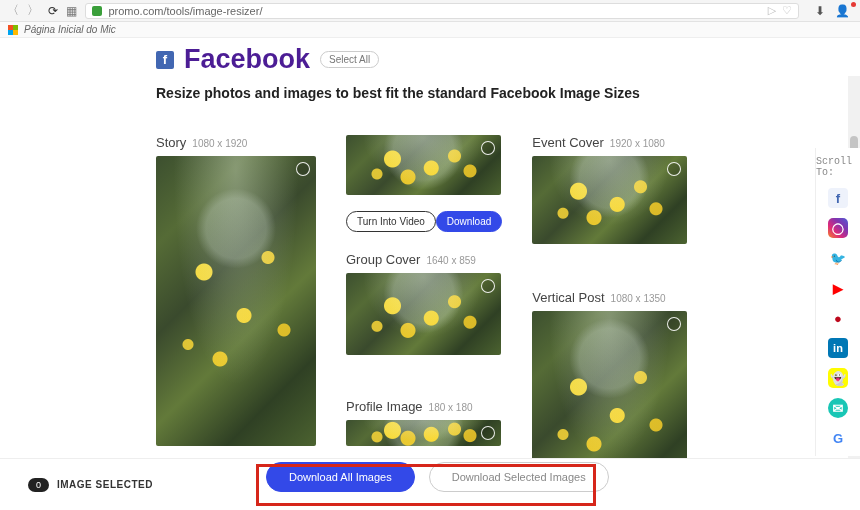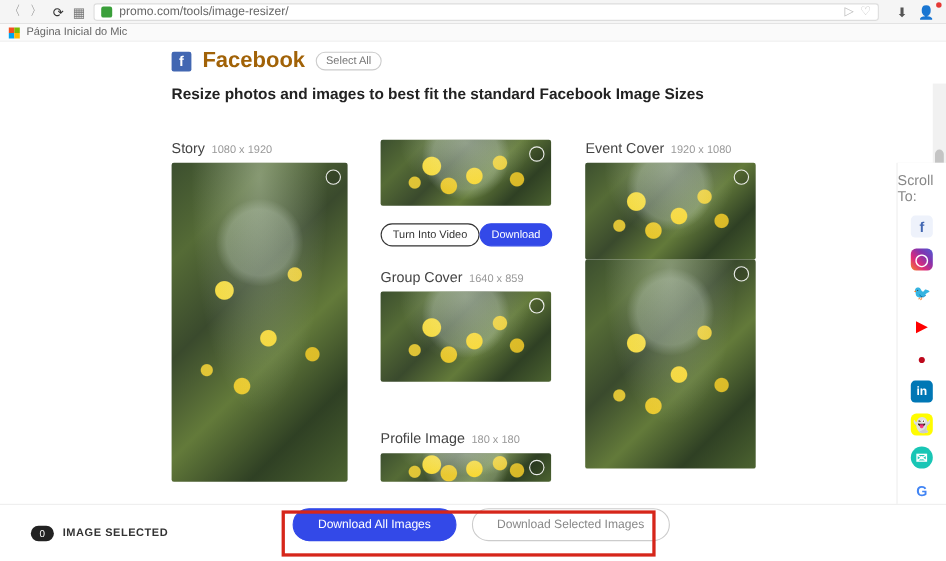--- a/index.html
+++ b/index.html
@@ -10,33 +10,33 @@
   .nav-btns { display: flex; gap: 6px; color: #888; }
   .nav-btn { width: 14px; text-align: center; }
   .reload { font-size: 12px; }
   .apps { font-size: 12px; color: #777; }
   .url-bar { flex: 1; height: 16px; background: #fff; border: 1px solid #ddd; border-radius: 3px; display: flex; align-items: center; padding: 0 6px; gap: 6px; }
   .lock { width: 10px; height: 10px; background: #3a9f3a; border-radius: 2px; }
   .url-text { font-size: 11px; color: #666; }
   .url-right { margin-left: auto; display: flex; gap: 6px; color: #bbb; font-size: 11px; }
   .top-icons { display: flex; gap: 10px; margin-left: 8px; color: #555; font-size: 12px; padding-right: 4px; position: relative; }
   .top-icons .dot { width: 5px; height: 5px; background: #e53935; border-radius: 50%; position: absolute; top: -2px; right: -2px; }
-  .bookmark-bar { height: 16px; background: #fafafa; border-bottom: 1px solid #eee; display: flex; align-items: center; padding: 0 8px; gap: 6px; }
+  .bookmark-bar { height: 16px; background: #fafafa; border-bottom: 1px solid #eee; display: flex; align-items: center; padding: 0 8px; gap: 6px; font-style: italic; }
   .ms-logo { width: 10px; height: 10px; display: grid; grid-template-columns: 1fr 1fr; grid-template-rows: 1fr 1fr; }
   .ms-logo span:nth-child(1){background:#f25022;} .ms-logo span:nth-child(2){background:#7fba00;} .ms-logo span:nth-child(3){background:#00a4ef;} .ms-logo span:nth-child(4){background:#ffb900;}
   .bk-label { font-size: 10px; color: #666; }
 
   
   .page { position: absolute; top: 38px; left: 0; right: 0; bottom: 0; background: #fff; }
 
   .content { position: absolute; left: 156px; top: 6px; width: 560px; }
 
   .section-head { display: flex; align-items: center; gap: 10px; margin-bottom: 10px; }
   .fb-icon { width: 18px; height: 18px; background: #4267b2; color: #fff; display:flex; align-items:center; justify-content:center; font-weight:bold; border-radius:2px; font-size:13px;}
-  .section-title { font-size: 20px; font-weight: 600; color: #a16207; }
+  .section-title { font-size: 27px; font-weight: 600; color: #4c1d95; }
   .select-all { font-size: 10px; color: #777; border: 1px solid #ccc; border-radius: 10px; padding: 2px 8px; background:#fff; }
 
   .section-sub { font-size: 14px; font-weight: 600; color: #222; margin-top: 6px; }
 
   .grid { margin-top: 34px; display: flex; gap: 30px; }
   .col { display: flex; flex-direction: column; }
   .label-row { display: flex; align-items: baseline; gap: 6px; margin-bottom: 6px; }
   .item-title { font-size: 13px; color: #444; }
   .item-dim { font-size: 10px; color: #999; }
 
@@ -61,21 +61,21 @@
   .eventcover-thumb { width: 155px; height: 88px; }
   .vertical-thumb { width: 155px; height: 190px; }
   .profile-thumb { width: 155px; height: 26px; }
 
   .btn-row { display:flex; gap:0; margin-top:16px; }
   .pill-btn { font-size: 10px; border-radius: 12px; padding: 4px 10px; border:1px solid #333; background:#fff; }
   .pill-btn.primary { background:#3349e8; color:#fff; border-color:#3349e8; }
 
   
   .scroll-panel { position: absolute; right: 0; top: 110px; width: 44px; background: #fff; box-shadow: -1px 0 0 #eee; padding: 8px 0; display:flex; flex-direction:column; align-items:center; gap:10px; }
-  .scroll-title { font-size: 13px; color:#888; }
+  .scroll-title { font-size: 10px; color:#888;font-family:Liberation Mono, monospace; }
   .sp-icon { width: 20px; height: 20px; border-radius:4px; display:flex; align-items:center; justify-content:center; font-size:13px; font-weight:bold;}
   .sp-fb { background:#eef2fb; color:#4267b2; }
   .sp-ig { background: linear-gradient(45deg,#f58529,#dd2a7b,#8134af,#515bd4); color:#fff; border-radius:5px; font-size:11px;}
   .sp-tw { color:#1da1f2; }
   .sp-yt { color:#ff0000; }
   .sp-pn { color:#bd081c; }
   .sp-ln { background:#0077b5; color:#fff; font-size:11px;}
   .sp-sc { background:#fffc00; border-radius:5px; }
   .sp-em { background:#19c6b5; color:#fff; border-radius:50%;}
   .sp-gg { }
@@ -183,20 +183,24 @@
 
       <div class="col">
         <div class="label-row">
           <span class="item-title">Event Cover</span>
           <span class="item-dim">1920 x 1080</span>
         </div>
         <div class="thumb eventcover-thumb">
           <span class="sel-circle"></span>
         </div>
 
+        <div class="label-row" style="margin-top:46px;">
+          <span class="item-title">Vertical Post</span>
+          <span class="item-dim">1080 x 1350</span>
+        </div>
         <div class="thumb vertical-thumb">
           <span class="sel-circle"></span>
         </div>
       </div>
     </div>
   </div>
 
   <div class="fake-scroll">
     <div class="thumb-sc"></div>
   </div>

